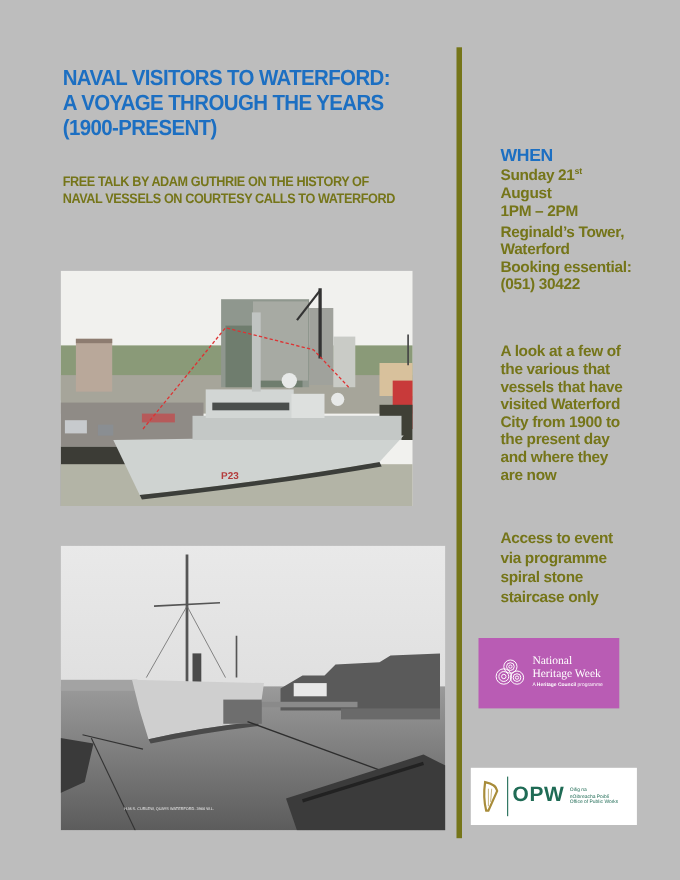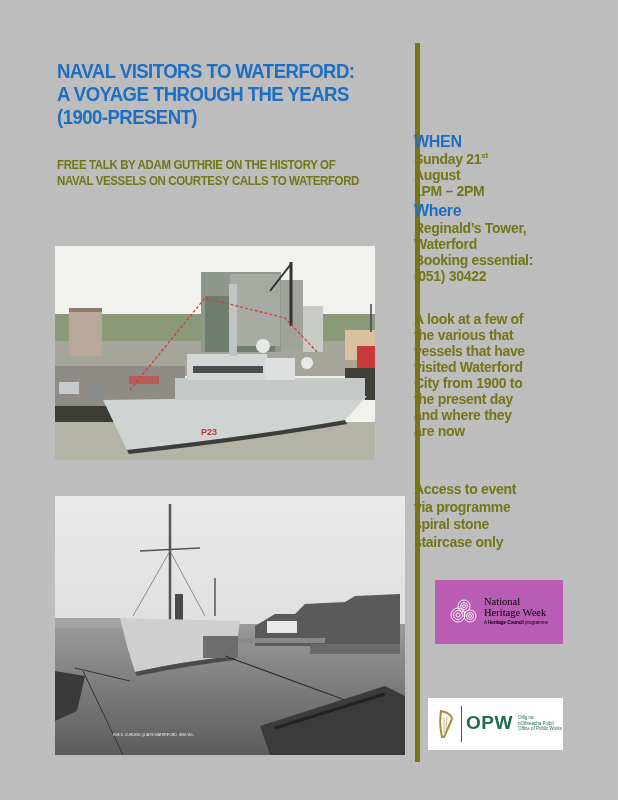--- a/index.html
+++ b/index.html
@@ -23,29 +23,29 @@
     transform: scaleX(0.92); transform-origin: left top;
   }
   .vline {
     left: 415px; top: 43px; width: 5px; height: 719px; background: #757519;
   }
   .photo {
     border: 0; overflow: hidden;
   }
   .photo-top { left: 55px; top: 246px; width: 320px; height: 214px; }
   .photo-bottom { left: 55px; top: 496px; width: 350px; height: 259px; }
-  .side { left: 414px; color: #757519; font-weight: bold; font-size: 14px; line-height: 16px; letter-spacing: -0.3px; }
+  .side { left: 455px; color: #757519; font-weight: bold; font-size: 14px; line-height: 16px; letter-spacing: -0.3px; }
   .side .head { color: #1c6fc2; font-size: 16px; line-height: 18px; }
   .side sup { font-size: 8px; vertical-align: top; line-height: 10px; }
   .nhw {
     left: 435px; top: 580px; width: 128px; height: 64px; background: #b95cb4;
-    color: #000000;
+    color: #ffffff;
   }
   .opw {
-    left: 428px; top: 698px; width: 135px; height: 52px; background: #ffffff;
+    left: 428px; top: 698px; width: 135px; height: 52px; background: #ffffff; padding-left: 16px;
   }
 </style>
 </head>
 <body>
 
 <div class="abs title">
   <div>NAVAL VISITORS TO WATERFORD:</div>
   <div>A VOYAGE THROUGH THE YEARS</div>
   <div>(1900-PRESENT)</div>
 </div>
@@ -153,21 +153,20 @@
 </div>
 
 <div class="abs side" style="top:133px;">
   <div class="head">WHEN</div>
   <div><span>Sunday 21</span><sup>st</sup></div>
   <div>August</div>
   <div>1PM – 2PM</div>
 </div>
 
 <div class="abs side" style="top:202px;">
-  <div class="head">Where</div>
   <div>Reginald’s Tower,</div>
   <div>Waterford</div>
   <div>Booking essential:</div>
   <div>(051) 30422</div>
 </div>
 
 <div class="abs side" style="top:311px;">
   <div>A look at a few of</div>
   <div>the various that</div>
   <div>vessels that have</div>

